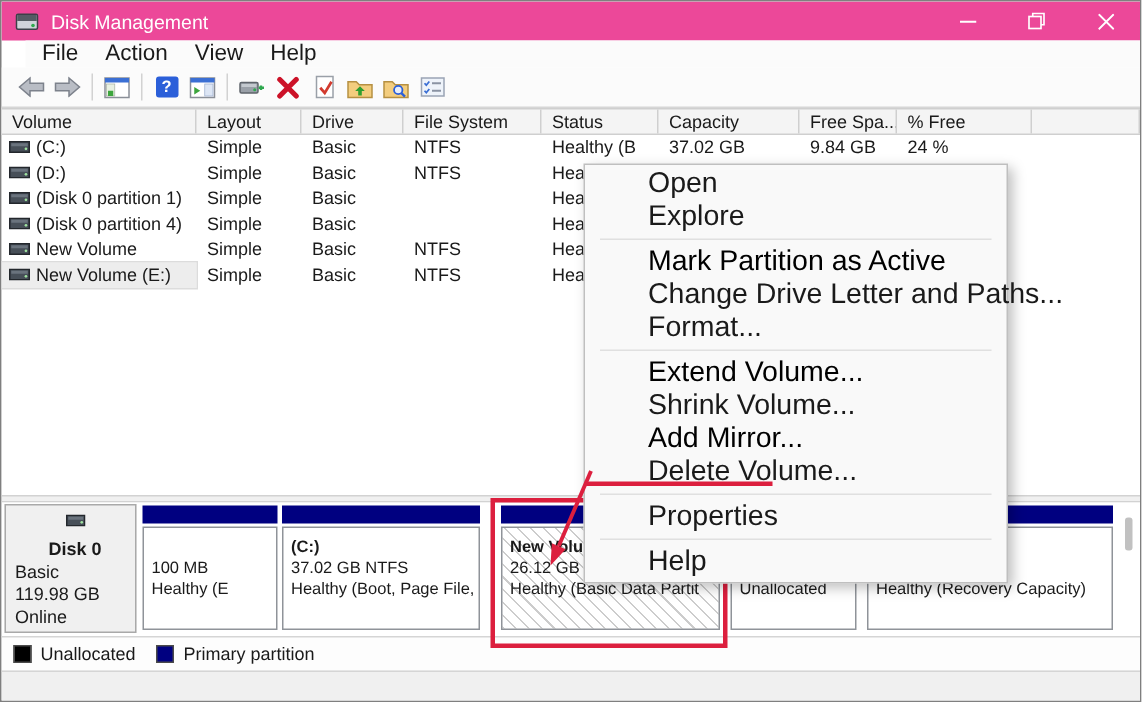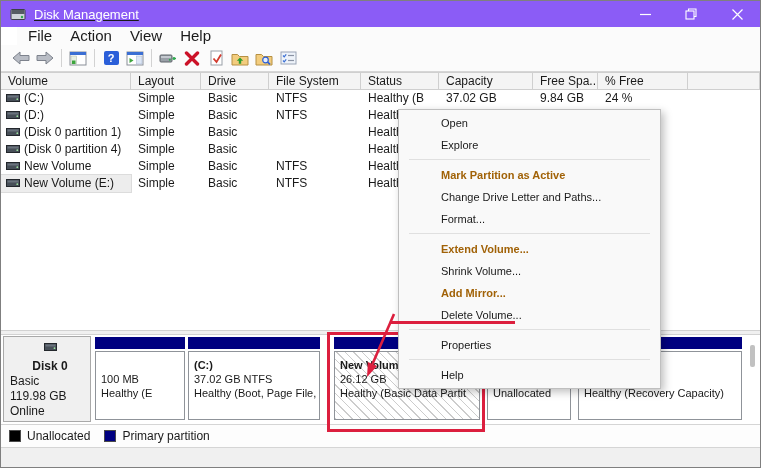--- a/index.html
+++ b/index.html
@@ -3,22 +3,22 @@
 <meta charset="utf-8">
 <style>
   html,body{margin:0;padding:0;background:#e8e8e8;}
   *{box-sizing:border-box;cursor:default;user-select:none;}
   .window{
     position:relative;width:761px;height:468px;background:#ffffff;
     font-family:"Liberation Sans",sans-serif;color:#1a1a1a;overflow:hidden;
     border:1px solid #7f7f7f;
   }
   
-  .titlebar{position:absolute;left:0;top:0;width:100%;height:26px;background:#8b5cf6;
-    display:flex;align-items:center;text-decoration:underline;}
+  .titlebar{position:absolute;left:0;top:0;width:100%;height:26px;background:#ec4899;
+    display:flex;align-items:center;}
   .title-icon{margin-left:9px;display:flex;align-items:center;}
   .title-text{color:#ffffff;font-size:13px;margin-left:8px;}
   .win-controls{position:absolute;right:0;top:0;height:26px;display:flex;}
   .wc-btn{width:46px;height:26px;display:flex;align-items:center;justify-content:center;}
   
   .menubar{position:absolute;left:16px;top:26px;width:100%;height:18px;background:#fbfbfb;
     display:flex;align-items:center;font-size:15px;padding-left:2px;}
   .mb-item{padding:0 9px;height:18px;line-height:18px;}
   
   .toolbar{position:absolute;left:0;top:44px;width:100%;height:27px;background:#fbfbfb;
@@ -56,24 +56,24 @@
   .v-scrollbar{position:absolute;right:5px;top:10px;width:5px;height:70px;}
   .v-thumb{width:5px;height:22px;background:#c1c1c1;border-radius:2px;}
   
   .legend-bar{position:absolute;left:0;top:423px;width:100%;height:23px;background:#fdfdfd;
     border-top:1px solid #d5d5d5;display:flex;align-items:center;padding-left:8px;font-size:12px;}
   .lg-sq{width:12px;height:12px;margin-right:6px;border:1px solid #4a4a4a;}
   .lg-label{margin-right:14px;}
   .status-strip{position:absolute;left:0;top:446px;width:100%;height:22px;background:#f0f0f0;
     border-top:1px solid #d5d5d5;}
   
-  .context-menu{position:absolute;left:397px;top:108px;width:263px;background:#f9f9f9;
-    border:1px solid #bfbfbf;box-shadow:3px 3px 8px rgba(0,0,0,0.25);padding:2px 0;z-index:50;font-size:11px;}
+  .context-menu{position:absolute;left:388px;top:108px;width:283px;background:#f9f9f9;
+    border:1px solid #bfbfbf;box-shadow:3px 3px 8px rgba(0,0,0,0.25);padding:2px 0;z-index:50;font-size:19px;}
   .menu-item{height:22px;line-height:22px;padding-left:42px;white-space:nowrap;color:#1a1a1a;}
-  .menu-item.disabled{color:#a16207;font-weight:bold;}
+  .menu-item.disabled{color:#000000;}
   .menu-sep{height:1px;background:#e0e0e0;margin:3px 10px 4px 10px;}
   
   .ann-rect{position:absolute;left:326px;top:331px;width:158px;height:100px;
     border:3px solid #dc1f3e;z-index:40;pointer-events:none;}
   .ann-underline{position:absolute;left:389px;top:320px;width:125px;height:3px;
     background:#dc1f3e;z-index:60;pointer-events:none;}
   .ann-arrow{position:absolute;left:0;top:0;z-index:60;pointer-events:none;}
 </style>
 </head>
 <body>

